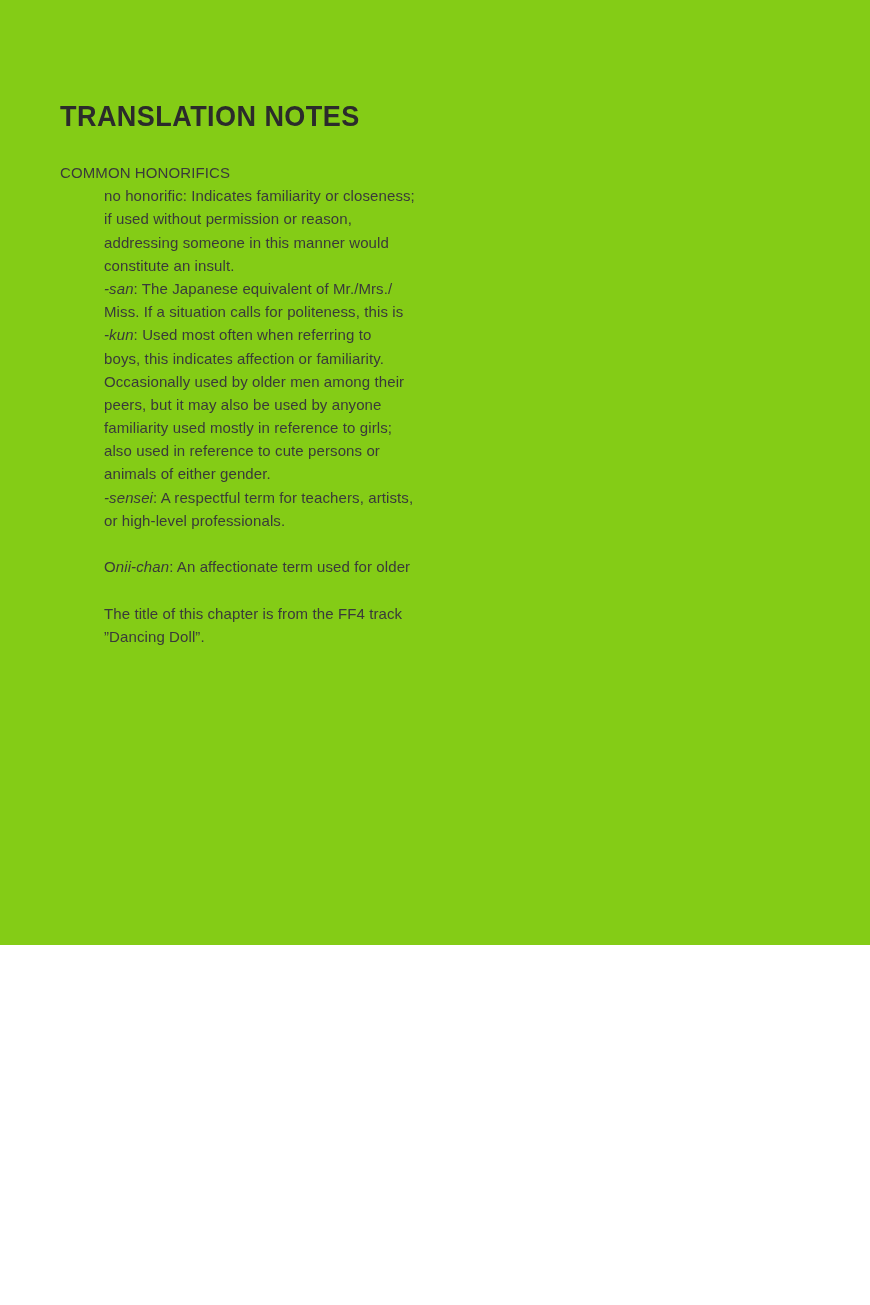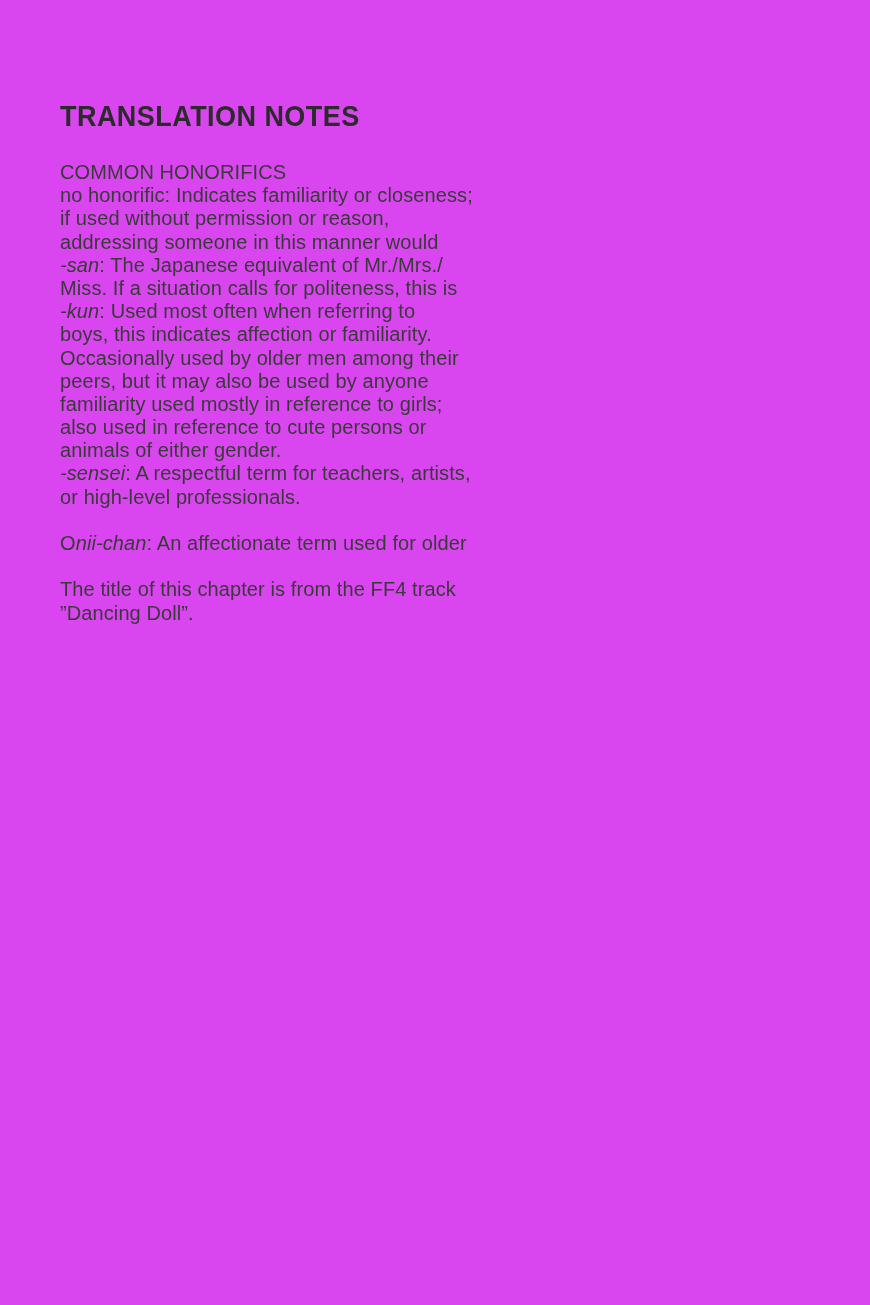--- a/index.html
+++ b/index.html
@@ -1,20 +1,20 @@
 <!DOCTYPE html>
 <html><head>
 <meta charset="utf-8">
 <style>
   html, body { margin: 0; padding: 0; background: #ffffff; }
   .page {
     position: relative;
     width: 870px;
-    height: 1305px;
-    background: #d946ef;
+    height: 945px;
+    background: #84cc16;
     overflow: hidden;
     font-family: "Liberation Sans", sans-serif;
   }
   .content {
     position: absolute;
     left: 60px;
     top: 98px;
     width: 400px;
   }
   .title {
@@ -22,44 +22,45 @@
     font-size: 30px;
     font-weight: 600;
     letter-spacing: 0.5px;
     color: #2b2b2b;
     line-height: 36px;
     transform: scaleX(0.9);
     transform-origin: left center;
     white-space: nowrap;
   }
   .textblock {
-    font-size: 20px;
+    font-size: 15px;
     line-height: 23.2px;
     color: #3a3a3a;
     letter-spacing: 0.1px;
   }
-  .line { white-space: nowrap; height: 23.2px; }
+  .line { white-space: nowrap; height: 23.2px; margin-left: 44px; }
   .heading { white-space: nowrap; height: 23.2px; }
   .it { font-style: italic; }
   .gap { margin-top: 23.2px; }
 </style>
 </head>
 <body>
 
 <div class="page">
   <div class="content">
 
     <h1 class="title">TRANSLATION NOTES</h1>
 
     <div class="textblock">
       <div class="heading">COMMON HONORIFICS</div>
 
       <div class="line"><span class="up">no honorific: Indicates familiarity or closeness;</span><span class="it"></span><span class="up"></span></div>
       <div class="line"><span class="up">if used without permission or reason,</span><span class="it"></span><span class="up"></span></div>
       <div class="line"><span class="up">addressing someone in this manner would</span><span class="it"></span><span class="up"></span></div>
+      <div class="line"><span class="up">constitute an insult.</span><span class="it"></span><span class="up"></span></div>
       <div class="line"><span class="up"></span><span class="it">-san</span><span class="up">: The Japanese equivalent of Mr./Mrs./</span></div>
       <div class="line"><span class="up">Miss. If a situation calls for politeness, this is</span><span class="it"></span><span class="up"></span></div>
       <div class="line"><span class="up"></span><span class="it">-kun</span><span class="up">: Used most often when referring to</span></div>
       <div class="line"><span class="up">boys, this indicates affection or familiarity.</span><span class="it"></span><span class="up"></span></div>
       <div class="line"><span class="up">Occasionally used by older men among their</span><span class="it"></span><span class="up"></span></div>
       <div class="line"><span class="up">peers, but it may also be used by anyone</span><span class="it"></span><span class="up"></span></div>
       <div class="line"><span class="up">familiarity used mostly in reference to girls;</span><span class="it"></span><span class="up"></span></div>
       <div class="line"><span class="up">also used in reference to cute persons or</span><span class="it"></span><span class="up"></span></div>
       <div class="line"><span class="up">animals of either gender.</span><span class="it"></span><span class="up"></span></div>
       <div class="line"><span class="up"></span><span class="it">-sensei</span><span class="up">: A respectful term for teachers, artists,</span></div>

